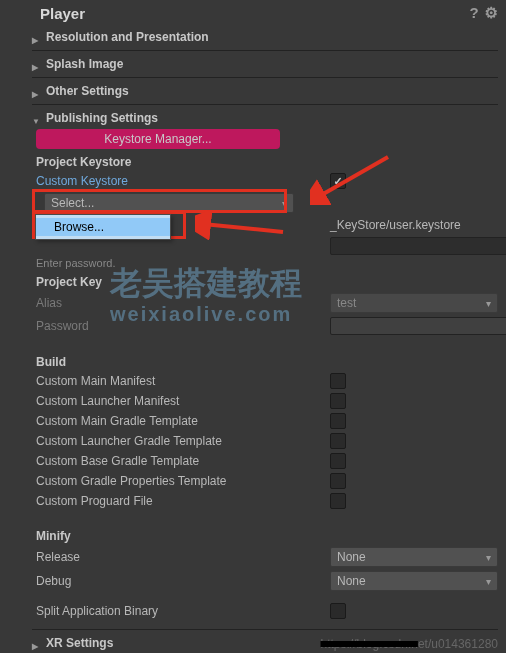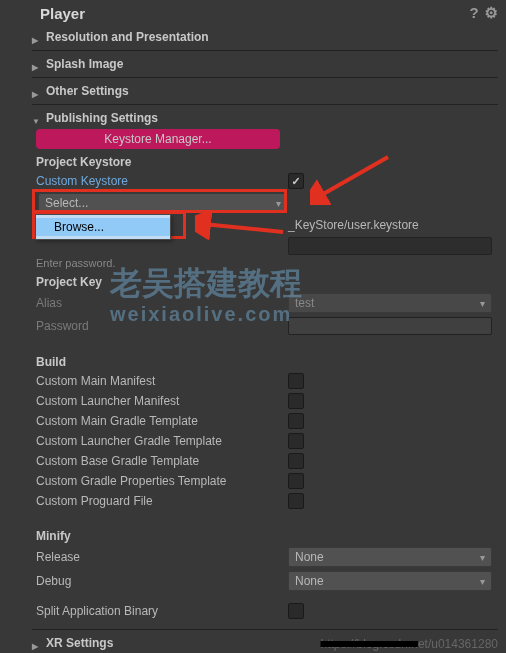--- a/index.html
+++ b/index.html
@@ -8,21 +8,21 @@
 .title-icons { display: flex; gap: 6px; color: #999; }
 .panel { padding: 0 8px 0 16px; }
 .indent { padding-left: 16px; }
 .foldout { display: flex; align-items: center; padding: 4px 0; cursor: pointer; color: #c8c8c8; font-weight: bold; }
 .foldout .arrow { width: 10px; height: 10px; margin-right: 4px; }
 .arrow-right::before { content: "▶"; font-size: 8px; color: #999; }
 .arrow-down::before { content: "▼"; font-size: 8px; color: #999; }
 .divider { border-top: 1px solid #222; margin: 2px 0; }
 .keystore-btn { background: #be185d; color: #c8c8c8; border: none; padding: 3px 8px; width: 244px; margin-left: 4px; text-align: center; cursor: pointer; font-size: 12px; border-radius: 4px; }
 .section-header { font-weight: bold; color: #c8c8c8; padding: 6px 0 2px 4px; }
-.row { display: flex; align-items: center; padding: 2px 0 2px 4px; min-height: 20px; }
+.row { display: flex; align-items: center; padding: 2px 0 2px 4px; min-height: 20px; gap: 42px; }
 .label { flex: 0 0 252px; color: #b8b8b8; }
 .label.blue { color: #6FA8DC; }
 .checkbox { width: 16px; height: 16px; background: #2a2a2a; border: 1px solid #1a1a1a; border-radius: 2px; display: flex; align-items: center; justify-content: center; }
 .checkbox.checked::after { content: "✓"; color: #c8c8c8; font-size: 11px; font-weight: bold; }
 .dropdown { background: #515151; border: 1px solid #3a3a3a; padding: 2px 6px; width: 246px; display: flex; justify-content: space-between; align-items: center; border-radius: 2px; cursor: pointer; }
 .dropdown.full { width: 204px; }
 .dropdown-border-red { border: 3px solid #e13020; position: absolute; pointer-events: none; }
 .select-red { top: 189px; left: 32px; width: 255px; height: 24px; }
 .menu-red { top: 211px; left: 32px; width: 154px; height: 28px; }
 .dropdown-arrow::after { content: "▾"; color: #999; font-size: 10px; }
@@ -75,21 +75,21 @@
     </div>
 
     <button class="keystore-btn">Keystore Manager...</button>
 
     <div class="section-header">Project Keystore</div>
     <div class="row">
       <span class="label blue">Custom Keystore</span>
       <span class="checkbox checked"></span>
     </div>
     <div class="row" style="padding-left:0">
-      <div class="dropdown" style="width:250px; margin-left:6px;">
+      <div class="dropdown" style="width:250px; margin-left:12px;">
         <span>Select...</span>
         <span class="dropdown-arrow"></span>
       </div>
     </div>
     <div class="row">
       <span class="label" style="visibility:hidden">Path</span>
       <span class="path-text">_KeyStore/user.keystore</span>
     </div>
     <div class="row">
       <span class="label" style="visibility:hidden">Password</span>

